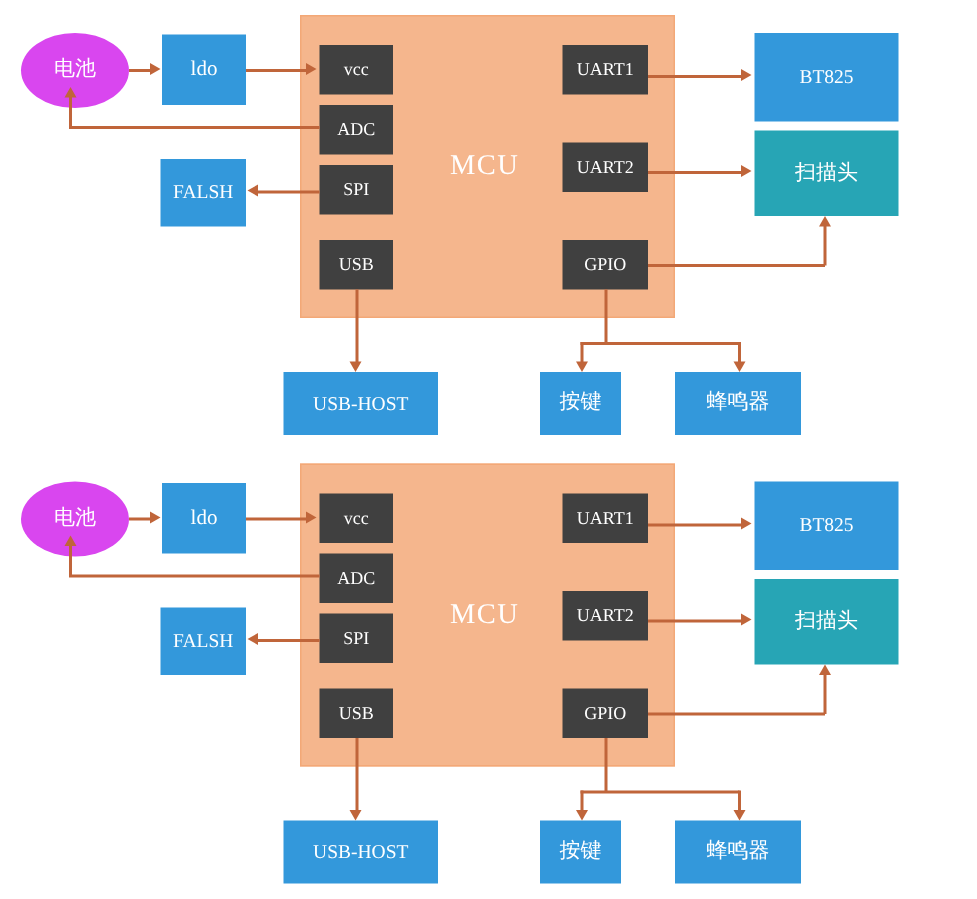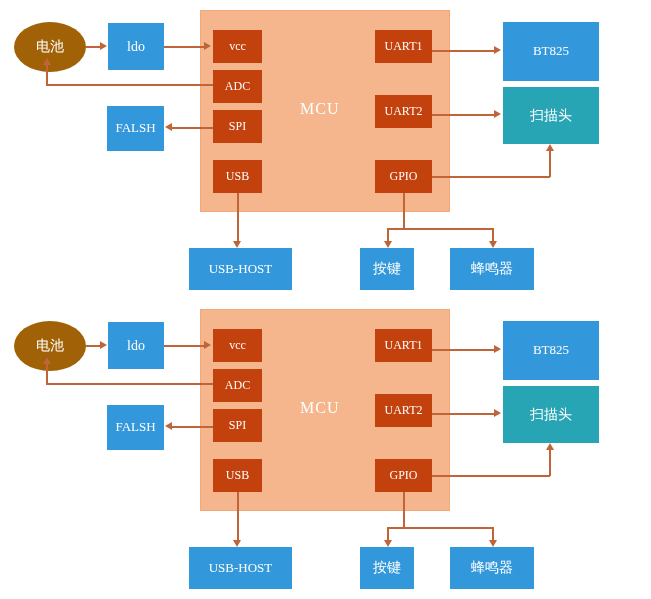--- a/index.html
+++ b/index.html
@@ -28,30 +28,30 @@
     display: flex;
     align-items: center;
     justify-content: center;
     color: #ffffff;
     text-align: center;
     line-height: 1.1;
     font-family: Liberation Serif, serif;
   }
   .blue   { background: #3398db; }
   .teal   { background: #27a5b5; }
-  .orange { background: #c2410c; }
-  .purple { background: #a16207; border-radius: 50%; }
+  .orange { background: #404040; }
+  .purple { background: #d946ef; border-radius: 50%; }
   .mcu-box {
     background: #f5b68d;
     border: 1px solid #f3a877;
   }
   .mcu-label {
     position: absolute;
     color: #ffffff;
-    font-size: 16px;
+    font-size: 19px;
     letter-spacing: 1px;
   }
   .cn { font-family: "DejaVu Sans", "Liberation Sans", sans-serif; }
 
   
   .hline, .vline {
     position: absolute;
     background: #c0653a;
   }
   .hline { height: 1.6px; }

